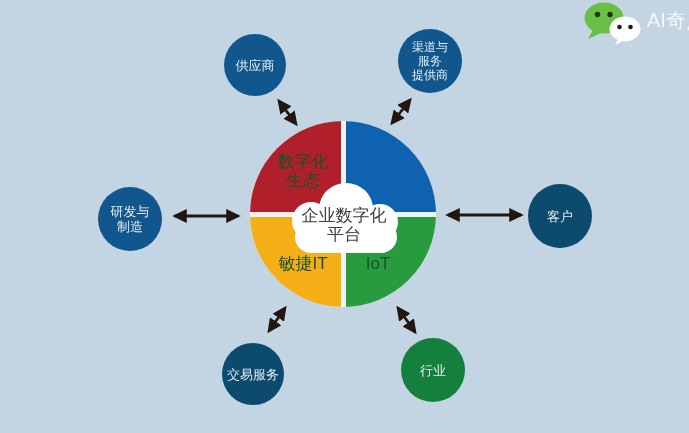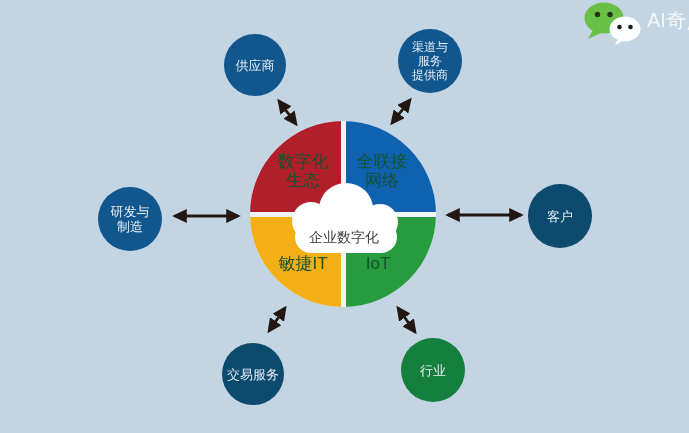--- a/index.html
+++ b/index.html
@@ -31,25 +31,25 @@
     text-align:center;white-space:nowrap;
     z-index:3;
   }
   .qlabel.tl{left:303px;top:171px;}
   .qlabel.tr{left:382px;top:171px;}
   .qlabel.bl{left:303px;top:263px;}
   .qlabel.br{left:378px;top:263px;}
   
   .cloud{position:absolute;left:283px;top:179px;z-index:4;}
   .cloud-label{
-    position:absolute;left:344px;top:237px;
+    position:absolute;left:344px;top:225px;
     transform:translate(-50%,-50%);
     z-index:5;
     color:#3d3d3d;
-    font-size:14px;line-height:19px;
+    font-size:17px;line-height:19px;
     text-align:center;white-space:nowrap;
   }
   
   .sat{
     position:absolute;
     border-radius:50%;
     display:flex;flex-direction:column;
     align-items:center;justify-content:center;
     color:#e5edf4;
     font-size:13px;line-height:15px;
@@ -81,39 +81,36 @@
     <div class="quad" style="background: rgb(177, 32, 42);"></div>
     <div class="quad" style="background: rgb(15, 98, 175);"></div>
     <div class="quad" style="background: rgb(244, 174, 22);"></div>
     <div class="quad" style="background: rgb(39, 155, 62);"></div>
   </div>
 
   <div class="qlabel tl">
     <div>数字化</div>
     <div>生态</div>
   </div>
-  <div class="qlabel tr">
-    <div>全联接</div>
-    <div>网络</div>
-  </div>
   <div class="qlabel bl">
     <div>敏捷IT</div>
   </div>
   <div class="qlabel br">
     <div>IoT</div>
   </div>
 
   <svg class="cloud" width="126" height="76" viewBox="0 0 126 76">
     <ellipse cx="63" cy="30" rx="27" ry="26" fill="#ffffff"></ellipse>
     <circle cx="28" cy="42" r="19" fill="#ffffff"></circle>
     <circle cx="97" cy="43" r="18" fill="#ffffff"></circle>
     <rect x="12" y="42" width="102" height="32" rx="16" fill="#ffffff"></rect>
   </svg>
   <div class="cloud-label">
     <div>企业数字化</div>
+    <div>平台</div>
   </div>
 
   <div class="sat supplier" style="background: rgb(18, 86, 142);">
     <div>供应商</div>
   </div>
   <div class="sat channel" style="background: rgb(18, 86, 142);">
     <div>渠道与</div>
     <div>服务</div>
     <div>提供商</div>
   </div>

